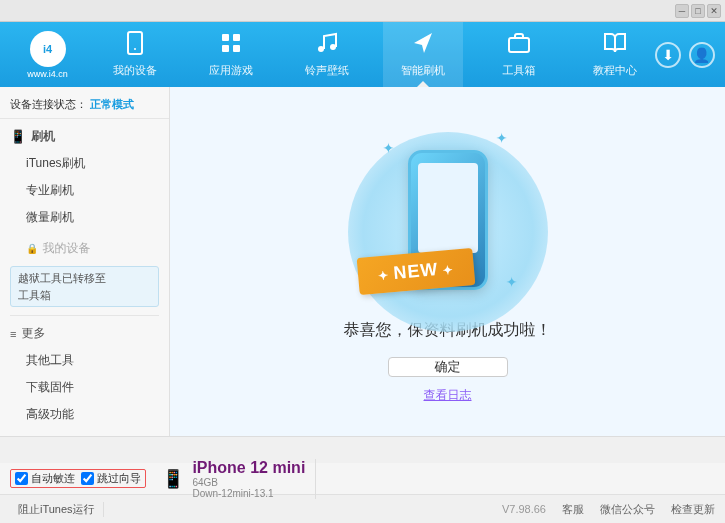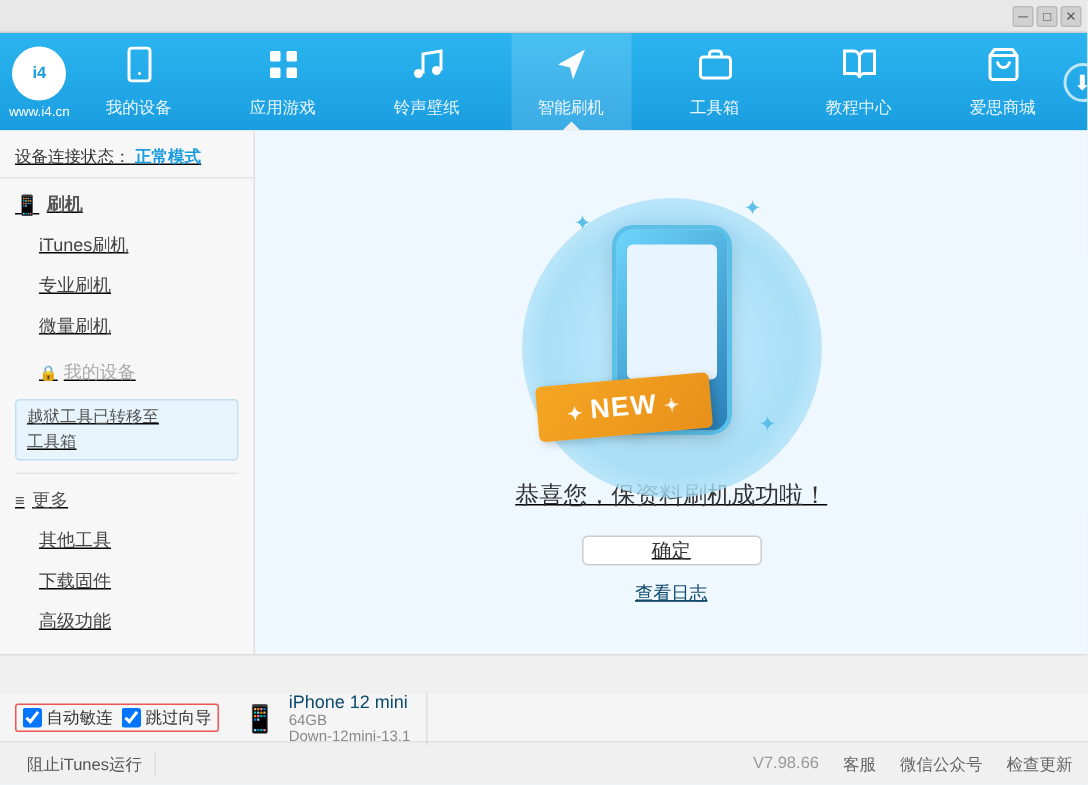--- a/index.html
+++ b/index.html
@@ -111,21 +111,20 @@
       border: 2px solid rgba(255,255,255,0.7);
       display: flex; align-items: center; justify-content: center;
       cursor: pointer; color: #fff; font-size: 14px;
     }
 
     
     .content-area {
       display: flex;
       flex: 1;
       background: #f5f5f5;
-      text-decoration: underline;
     }
 
     
     .sidebar {
       width: 170px;
       background: #f7f7f7;
       border-right: 1px solid #e0e0e0;
       padding-top: 6px;
       display: flex;
       flex-direction: column;
@@ -304,34 +303,34 @@
       border: 1px solid #ccc;
       border-radius: 4px;
       font-size: 13px;
       color: #333;
       cursor: pointer;
       display: flex; align-items: center; justify-content: center;
       margin-bottom: 10px;
     }
     .back-link {
       font-size: 12px;
-      color: #0c4a6e;
+      color: #8b5cf6;
       cursor: pointer;
       text-decoration: underline;
     }
     .checkbox-item {
       display: flex; align-items: center; gap: 3px;
       font-size: 11px; color: #333;
       cursor: pointer;
     }
     .checkbox-item input { cursor: pointer; }
     .device-name {
-      font-size: 12px;
-      font-weight: normal;
-      color: #0c4a6e;
+      font-size: 16px;
+      font-weight: bold;
+      color: #701a75;
     }
     .device-sub {
       font-size: 10px;
       color: #888;
       display: flex;
       flex-direction: column;
     }
     .itunes-status {
       font-size: 11px;
       color: #555;
@@ -439,30 +438,20 @@
         <span>工具箱</span>
       </div>
       <div class="nav-item">
         <div class="nav-icon">
           <svg viewBox="0 0 24 24">
               <path d="M2 3h6a4 4 0 0 1 4 4v14a3 3 0 0 0-3-3H2z" fill="none" stroke="white" stroke-width="2"></path>
               <path d="M22 3h-6a4 4 0 0 0-4 4v14a3 3 0 0 1 3-3h7z" fill="none" stroke="white" stroke-width="2"></path>
             </svg>
         </div>
         <span>教程中心</span>
-      </div>
-      <div class="nav-item">
-        <div class="nav-icon">
-          <svg viewBox="0 0 24 24">
-              <path d="M6 2L3 6v14a2 2 0 0 0 2 2h14a2 2 0 0 0 2-2V6l-3-4z" fill="none" stroke="white" stroke-width="2"></path>
-              <line x1="3" y1="6" x2="21" y2="6" stroke="white" stroke-width="2"></line>
-              <path d="M16 10a4 4 0 0 1-8 0" fill="none" stroke="white" stroke-width="2"></path>
-            </svg>
-        </div>
-        <span>爱思商城</span>
       </div>
     </div>
 
     <div class="nav-right">
       <div class="nav-right-icon">⬇</div>
       <div class="nav-right-icon">👤</div>
     </div>
   </div>
 
   <div class="content-area">

